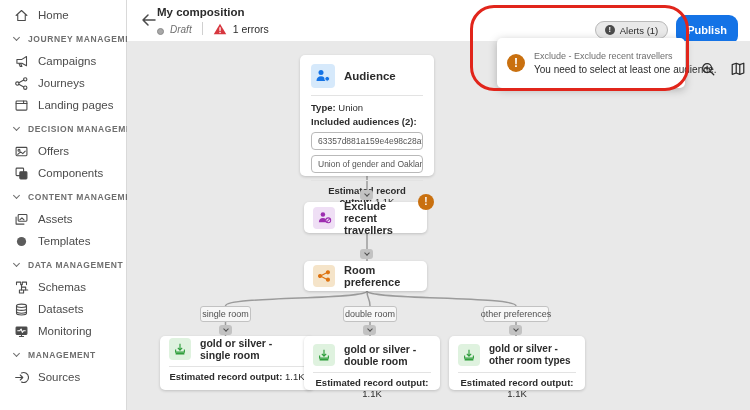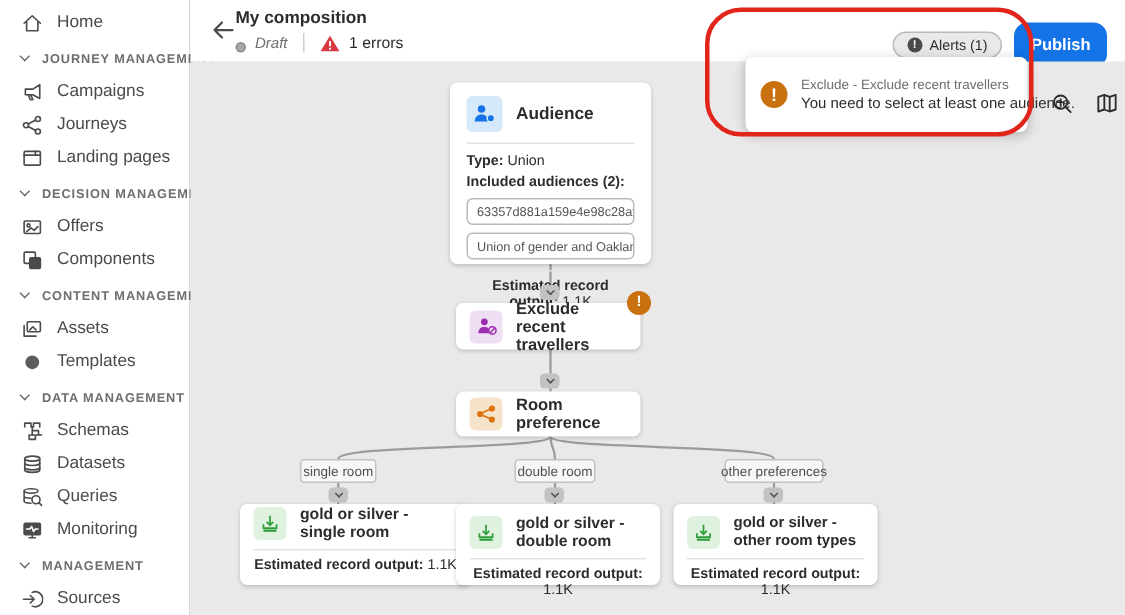--- a/index.html
+++ b/index.html
@@ -197,33 +197,20 @@
               <path d="M3 8 C3 9.1 5.7 10 9 10 C12.3 10 15 9.1 15 8 M3 11.5 C3 12.6 5.7 13.5 9 13.5 C12.3 13.5 15 12.6 15 11.5"></path>
             </g>
           </svg>
         </span>
       <span class="lbl">Datasets</span>
     </div>
     <div class="side-item">
       <span class="ico">
           <svg width="15" height="15" viewBox="0 0 18 18">
             <g class="sicon">
-              <ellipse cx="8" cy="4" rx="5.5" ry="1.8"></ellipse>
-              <path d="M2.5 4 V12 C2.5 13 5 13.8 8 13.8 M2.5 8 C2.5 9 5 9.8 8 9.8"></path>
-              <circle cx="12" cy="11" r="3.2"></circle>
-              <path d="M14.3 13.3 L16.5 15.5"></path>
-            </g>
-          </svg>
-        </span>
-      <span class="lbl">Queries</span>
-    </div>
-    <div class="side-item">
-      <span class="ico">
-          <svg width="15" height="15" viewBox="0 0 18 18">
-            <g class="sicon">
               <rect x="2.5" y="3.5" width="13" height="9" rx="1" fill="#4b4b4b"></rect>
               <path d="M4.5 8 H7 L8.5 6 L10 10 L11.5 8 H13.5" stroke="#fff"></path>
               <path d="M6.5 15 H11.5 M9 12.5 V15"></path>
             </g>
           </svg>
         </span>
       <span class="lbl">Monitoring</span>
     </div>
     <div class="side-sec">
       <span class="sec-chev"></span>

